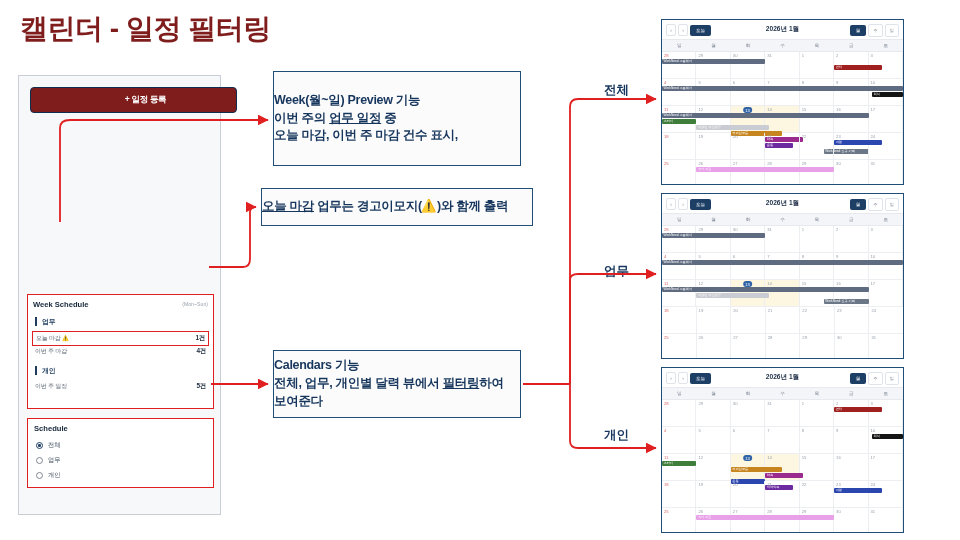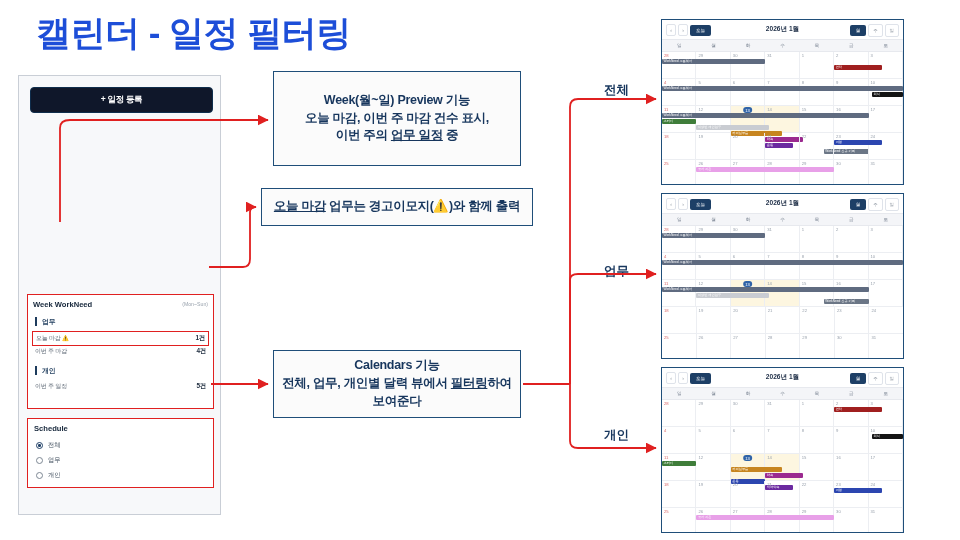--- a/index.html
+++ b/index.html
@@ -16,25 +16,25 @@
   }
   .stage {
     position: relative;
     width: 960px;
     height: 540px;
   }
 
   
   .page-title {
     position: absolute;
-    left: 36px;
+    left: 20px;
     top: 10px;
-    font-size: 35px;
-    font-weight: bold;
-    color: #1d4ed8;
+    font-size: 28px;
+    font-weight: bold;
+    color: #7f1d1d;
     letter-spacing: -0.5px;
     white-space: nowrap;
   }
 
   
   .app-panel {
     position: absolute;
     left: 18px;
     top: 75px;
     width: 203px;
@@ -42,30 +42,31 @@
     background: #f7f8fa;
     border: 1px solid #c9ced6;
     box-sizing: border-box;
   }
   .add-btn {
     position: absolute;
     left: 11px;
     top: 11px;
     width: 181px;
     height: 24px;
-    background: #0f172a;
+    background: #7f1d1d;
     border: 1px solid #0f2d4c;
     border-radius: 4px;
     color: #ffffff;
     font-size: 8.5px;
     font-weight: bold;
     display: flex;
     align-items: center;
     justify-content: center;
     letter-spacing: -0.3px;
+    padding-left: 24px;
   }
   .panel-card {
     position: absolute;
     left: 8px;
     background: #ffffff;
     border: 1px solid #d9dde3;
     box-sizing: border-box;
   }
   .today-card {
     top: 42px;
@@ -237,21 +238,21 @@
   }
 
   
   .callout {
     position: absolute;
     background: #fbfbfb;
     border: 1.8px solid #1f4e79;
     box-sizing: border-box;
     display: flex;
     flex-direction: column;
-    align-items: center;
+    align-items: flex-start;
     justify-content: center;
     text-align: center;
     color: #17365d;
     font-weight: bold;
     letter-spacing: -0.3px;
   }
   .callout .line { line-height: 1.42; white-space: nowrap; }
   .callout u { text-decoration: underline; text-underline-offset: 1px; }
 
   #callout-week {
@@ -411,21 +412,21 @@
 <div class="stage">
 
   <div class="page-title">캘린더 - 일정 필터링</div>
 
   <div class="app-panel">
 
     <div class="add-btn">+ 일정 등록</div>
 
 
     <div class="panel-card week-card">
-      <div class="week-head">Week WorkNeed</div>
+      <div class="week-head">Week Schedule</div>
       <div class="week-range">(Mon~Sun)</div>
 
       <div class="grp-label g0">업무</div>
 
       <div class="wrow w0">
         <span>
           <span>오늘 마감</span>
           <span class="warn-emoji">⚠️</span>
         </span>
         <span class="cnt">1건</span>
@@ -457,24 +458,24 @@
       </div>
       <div class="radio-row o2">
         <span class="radio"></span>
         <span>개인</span>
       </div>
     </div>
   </div>
 
   <div class="callout" id="callout-week">
     <div class="line">Week(월~일) Preview 기능</div>
-    <div class="line">오늘 마감, 이번 주 마감 건수 표시,</div>
     <div class="line">
       <span>이번 주의 </span><u>업무 일정</u><span> 중</span>
     </div>
+    <div class="line">오늘 마감, 이번 주 마감 건수 표시,</div>
   </div>
 
   <div class="callout" id="callout-cal">
     <div class="line">Calendars 기능</div>
     <div class="line">
       <span>전체, 업무, 개인별 달력 뷰에서 </span><u>필터링</u><span>하여</span>
     </div>
     <div class="line">보여준다</div>
   </div>
 

